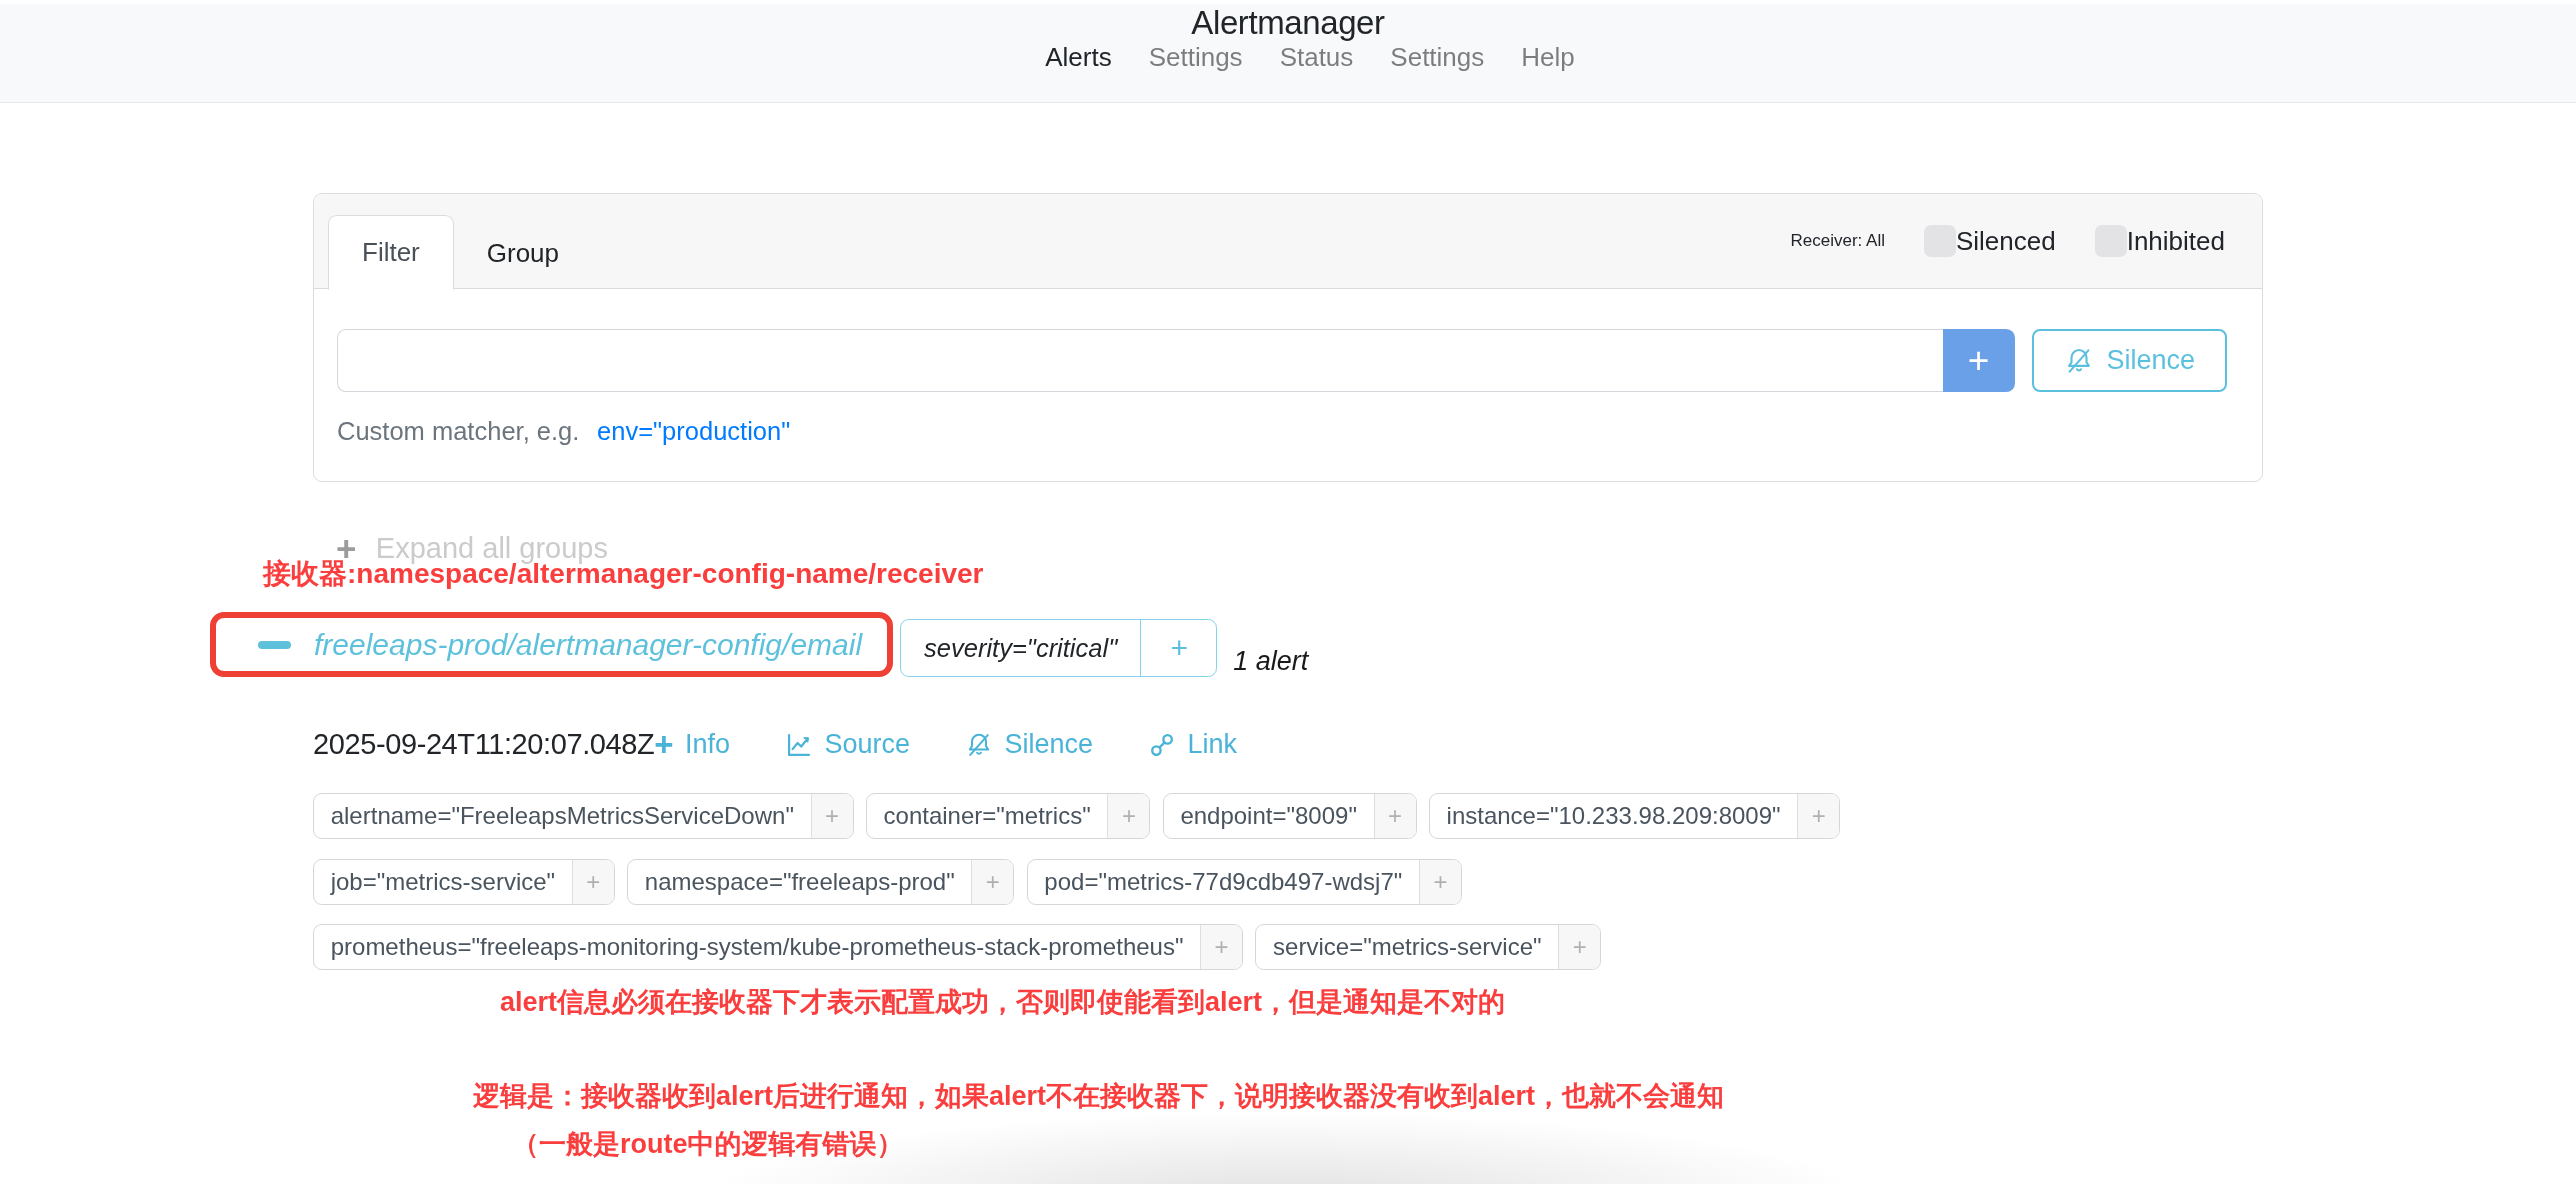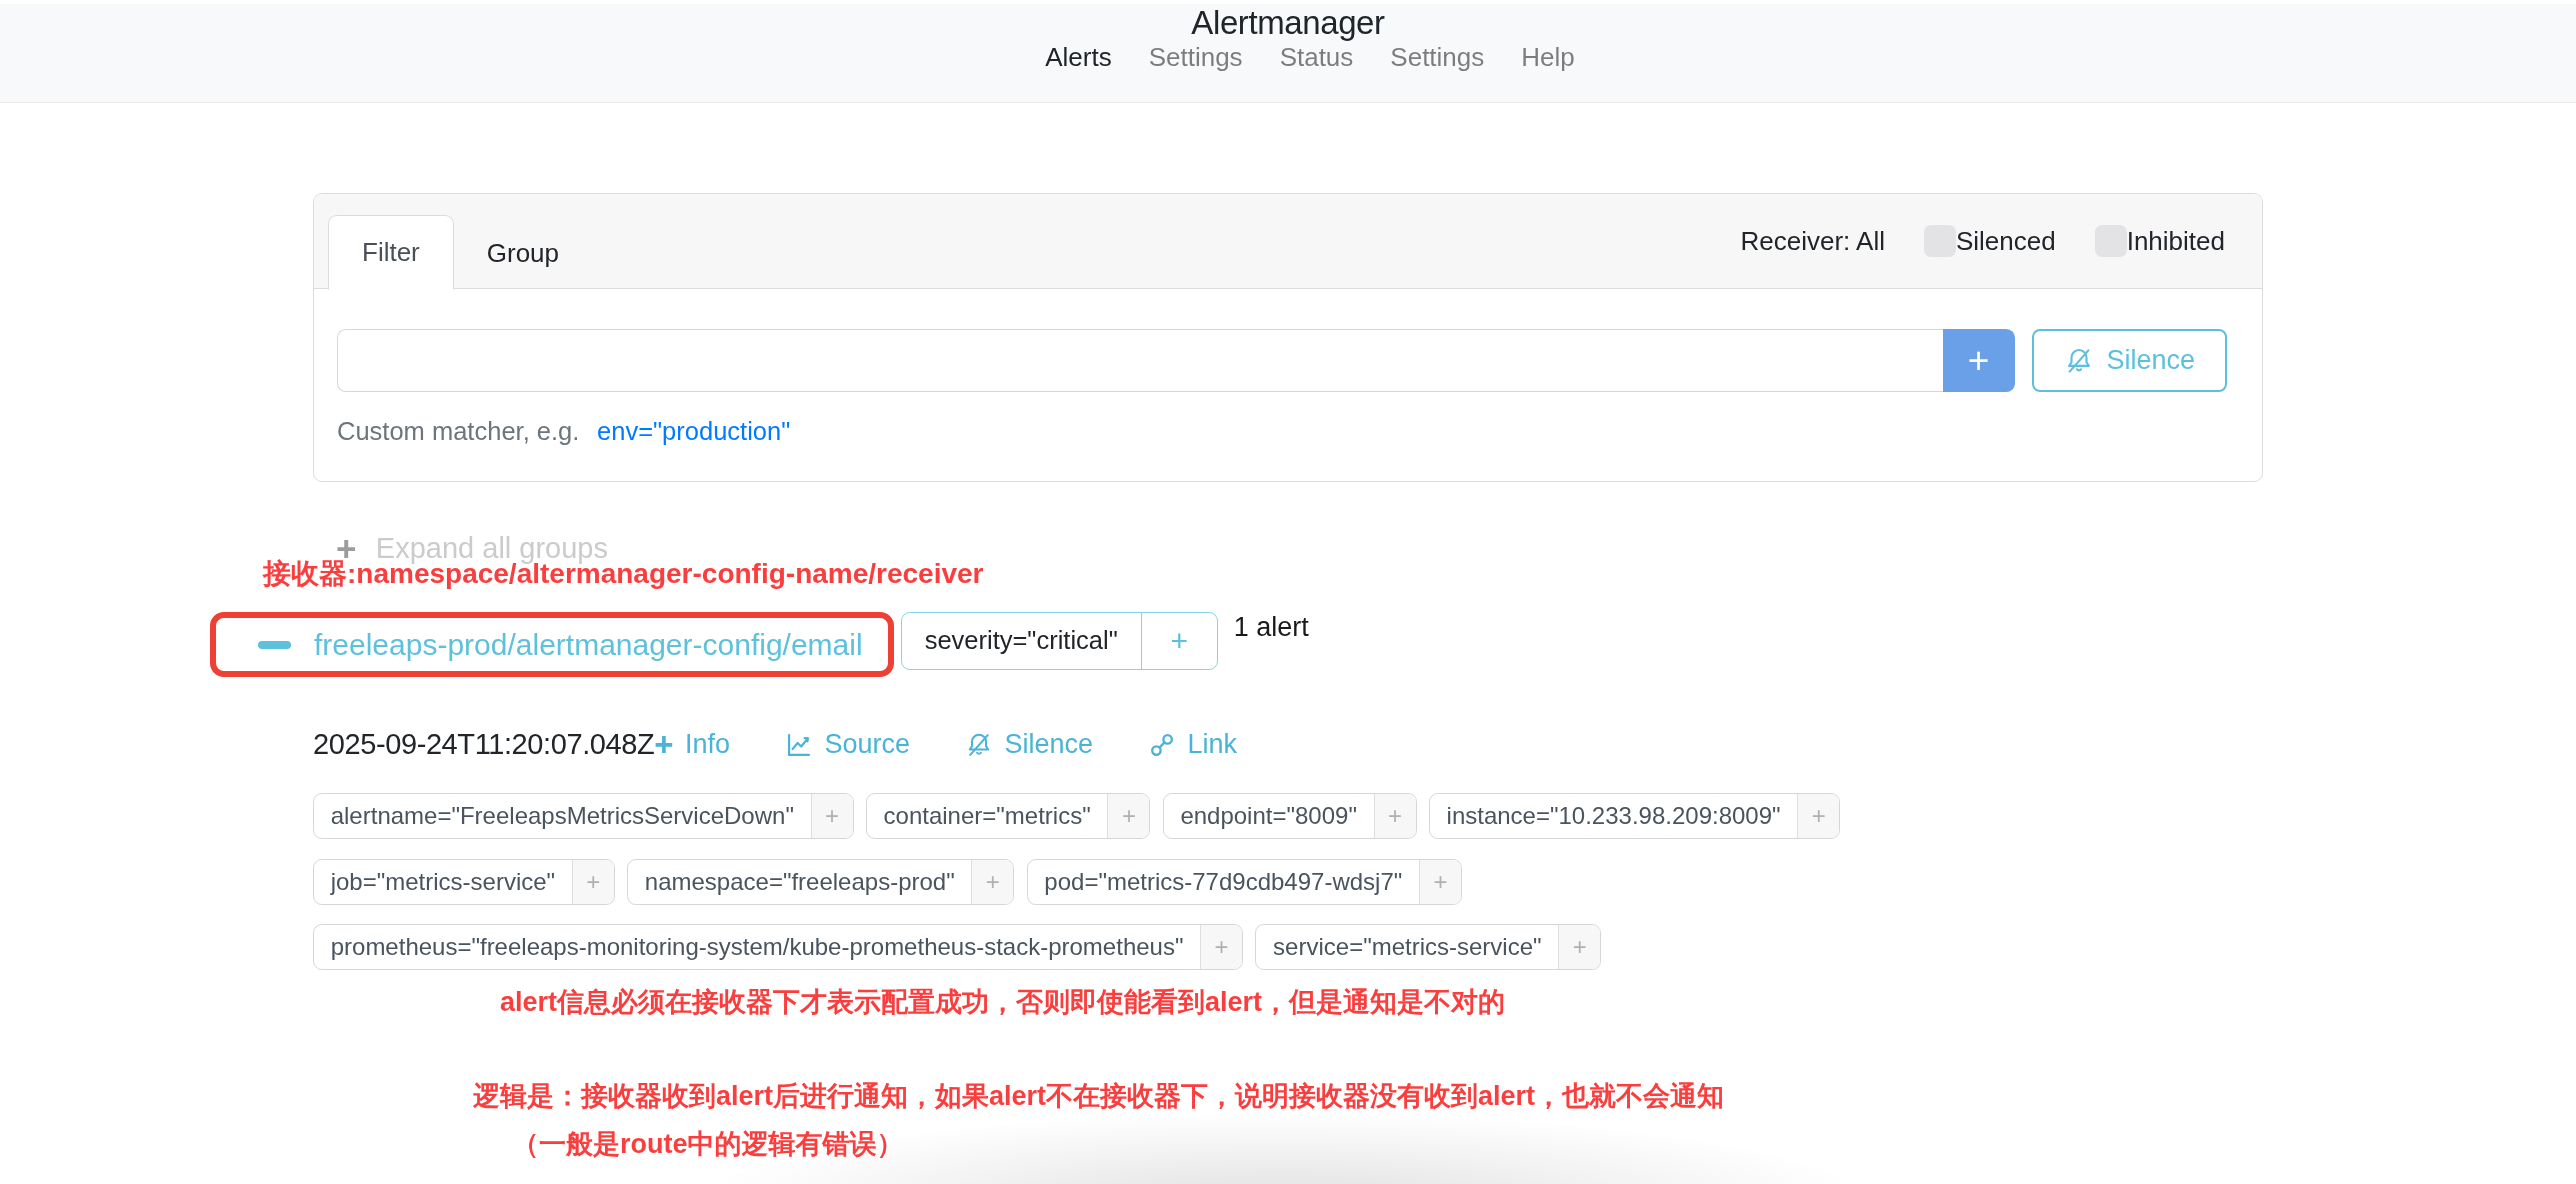--- a/index.html
+++ b/index.html
@@ -26,21 +26,21 @@
 
   
   .panel { margin-top: 90px; border: 1.8px solid #dcdcdc; border-radius: 8.8px; background: #fff; }
   .panel-header { display: flex; align-items: stretch; background: #f7f7f8; border-bottom: 1.8px solid #dcdcdc;
                   height: 95px; border-radius: 8px 8px 0 0; }
   .tabs { display: flex; align-items: flex-end; margin-left: 14px; margin-bottom: -1.8px; }
   .tab { font-size: 26px; padding: 21px 33px; color: #212529; cursor: pointer; margin-top: 17.6px; }
   .tab.active { background: #fff; border: 1.8px solid #dcdcdc; border-bottom: 1.8px solid #fff;
                 border-radius: 8.8px 8.8px 0 0; color: #495057; }
   .header-right { margin-left: auto; display: flex; align-items: center; gap: 39px; padding-right: 37px; }
-  .receiver-label { font-size: 26px; color: #212529; cursor: pointer; }
+  .receiver-label { font-size: 17px; color: #212529; cursor: pointer; }
   .check-group { display: flex; align-items: center; cursor: pointer; }
   .checkbox { width: 32px; height: 32px; border-radius: 7px; background: #e3e3e5; cursor: pointer; }
   .check-label { font-size: 26px; color: #212529; }
 
   .panel-body { padding: 40px 35px 35px 23px; }
   .input-row { display: flex; align-items: stretch; }
   .matcher-input { flex: 1; height: 63px; border: 1.8px solid #d4d8dc; border-right: none;
                    border-radius: 8.8px 0 0 8.8px; font-size: 25.5px; padding: 0 21px; outline: none;
                    font-family: "Liberation Sans", "DejaVu Sans", sans-serif; color: #212529; }
   .add-btn { width: 72px; height: 63px; background: #6aa0e8; color: #fff; border: none;
@@ -50,21 +50,21 @@
   .hint-link { color: #007bff; margin-left: 10.6px; font-weight: 500; cursor: pointer; }
 
   
   .groups-section { position: relative; margin-top: 49px; }
   .expand-row { display: flex; align-items: center; gap: 19.4px; padding-left: 23px; cursor: pointer; }
   .expand-plus { font-size: 35px; font-weight: 700; color: #9c9c9c; line-height: 1; }
   .expand-text { font-size: 29px; color: #cbcbcb; }
   .red-note { color: #fa3e3e; font-weight: 700; }
   .note-receiver { font-size: 28px; margin-top: -10.6px; margin-left: -50px; position: relative; }
 
-  .group-row { display: flex; align-items: flex-start; margin-top: 18.5px; margin-left: -103px; }
+  .group-row { display: flex; align-items: flex-end; margin-top: 18.5px; margin-left: -103px; font-style: italic; }
   .red-box { display: inline-flex; align-items: center; gap: 23px; border: 6.2px solid #ee4034;
              border-radius: 14px; padding: 9.7px 25px 9.7px 42px; background: #fff; }
   .minus-bar { width: 33px; height: 8px; border-radius: 4.4px; background: #5ec1dc; flex: none; }
   .group-link { font-size: 30px; color: #5ec1dc; cursor: pointer; white-space: nowrap; }
   .matcher-chip { display: inline-flex; align-items: stretch; border: 1.8px solid #85d3e8; border-radius: 8.8px;
                   margin-left: 7px; height: 58px; background: #fff; overflow: hidden; }
   .matcher-chip .chip-text { display: flex; align-items: center; padding: 0 23px; font-size: 25.5px; color: #212529; }
   .matcher-chip .chip-plus { display: flex; align-items: center; justify-content: center; width: 76px;
                   border-left: 1.8px solid #85d3e8; font-size: 30px; color: #5bc0de; cursor: pointer; }
   .alert-count { margin-left: 16px; font-size: 27px; color: #1a1a1a; }

